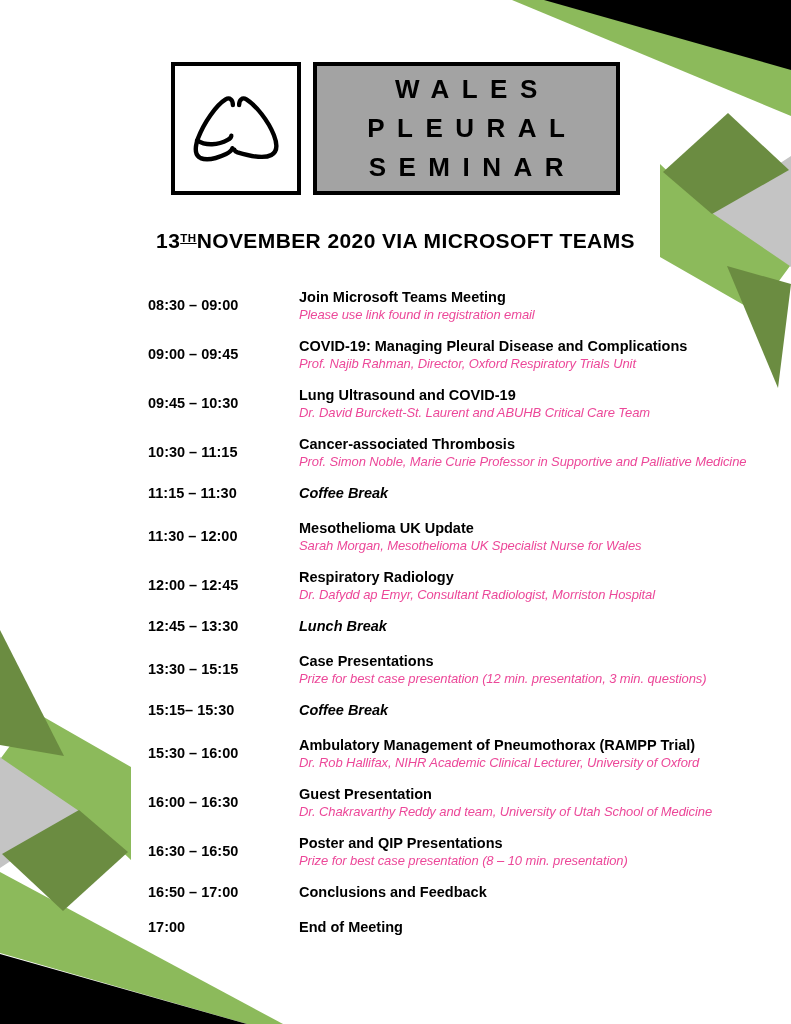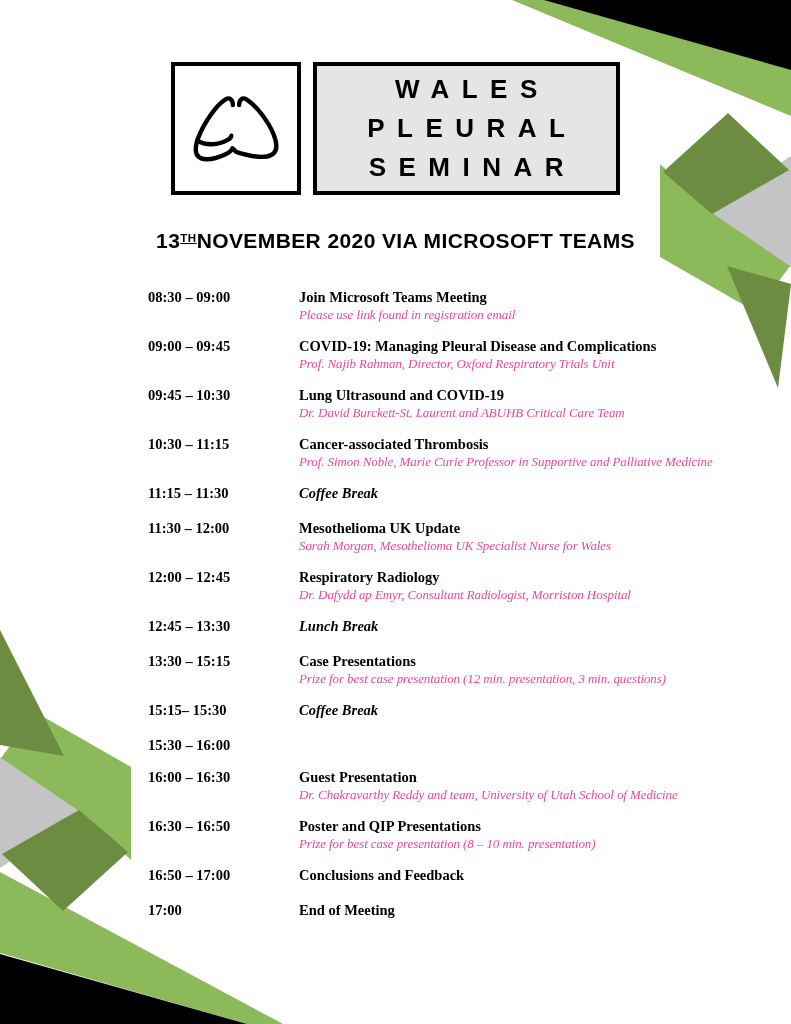--- a/index.html
+++ b/index.html
@@ -20,39 +20,39 @@
   }
   .logo-box {
     width: 122px; height: 125px; border: 4px solid #000;
     display: flex; align-items: center; justify-content: center;
     background: #fff;
   }
   .logo-box svg { width: 104px; height: 104px; }
   .title-box {
     width: 299px; height: 125px; border: 4px solid #000;
     display: flex; flex-direction: column; justify-content: center;
-    text-align: center; background: #e5e5e5;
+    text-align: center; background: #a3a3a3;
   }
   .title-line {
     font-weight: bold; font-size: 26px; line-height: 39px;
     letter-spacing: 0.48em; text-indent: 0.45em;
   }
   .date-heading {
     margin: 30px 0 0 0; text-align: center;
     font-size: 21px; font-weight: bold; letter-spacing: 0.4px;
     line-height: 26px;
   }
   .date-heading sup {
     font-size: 0.55em; vertical-align: 0.5em; letter-spacing: 0.5px; text-decoration: underline;
   }
   .date-rest { }
 
   
   .schedule { margin: 35px 0 0 148px; }
-  .row { display: flex; align-items: flex-start; margin-bottom: 15px; font-family: Liberation Serif, serif; }
+  .row { display: flex; align-items: center; margin-bottom: 15px; }
   .row.single { margin-bottom: 18px; }
   .time {
     flex: none; width: 130px;
     font-weight: bold; font-size: 14.5px; line-height: 17px;
     white-space: nowrap;
   }
   .detail { flex: 1 1 auto; min-width: 0; margin-left: 21px; }
   .title {
     font-weight: bold; font-size: 14.5px; line-height: 17px;
     white-space: nowrap;
@@ -178,20 +178,24 @@
   <div class="row single">
     <div class="time">15:15– 15:30</div>
     <div class="detail">
       <div class="title break">Coffee Break</div>
 
     </div>
   </div>
 
   <div class="row">
     <div class="time">15:30 – 16:00</div>
+    <div class="detail">
+      <div class="title">Ambulatory Management of Pneumothorax (RAMPP Trial)</div>
+      <div class="subtitle">Dr. Rob Hallifax, NIHR Academic Clinical Lecturer, University of Oxford</div>
+    </div>
   </div>
 
   <div class="row">
     <div class="time">16:00 – 16:30</div>
     <div class="detail">
       <div class="title">Guest Presentation</div>
       <div class="subtitle">Dr. Chakravarthy Reddy and team, University of Utah School of Medicine</div>
     </div>
   </div>
 

